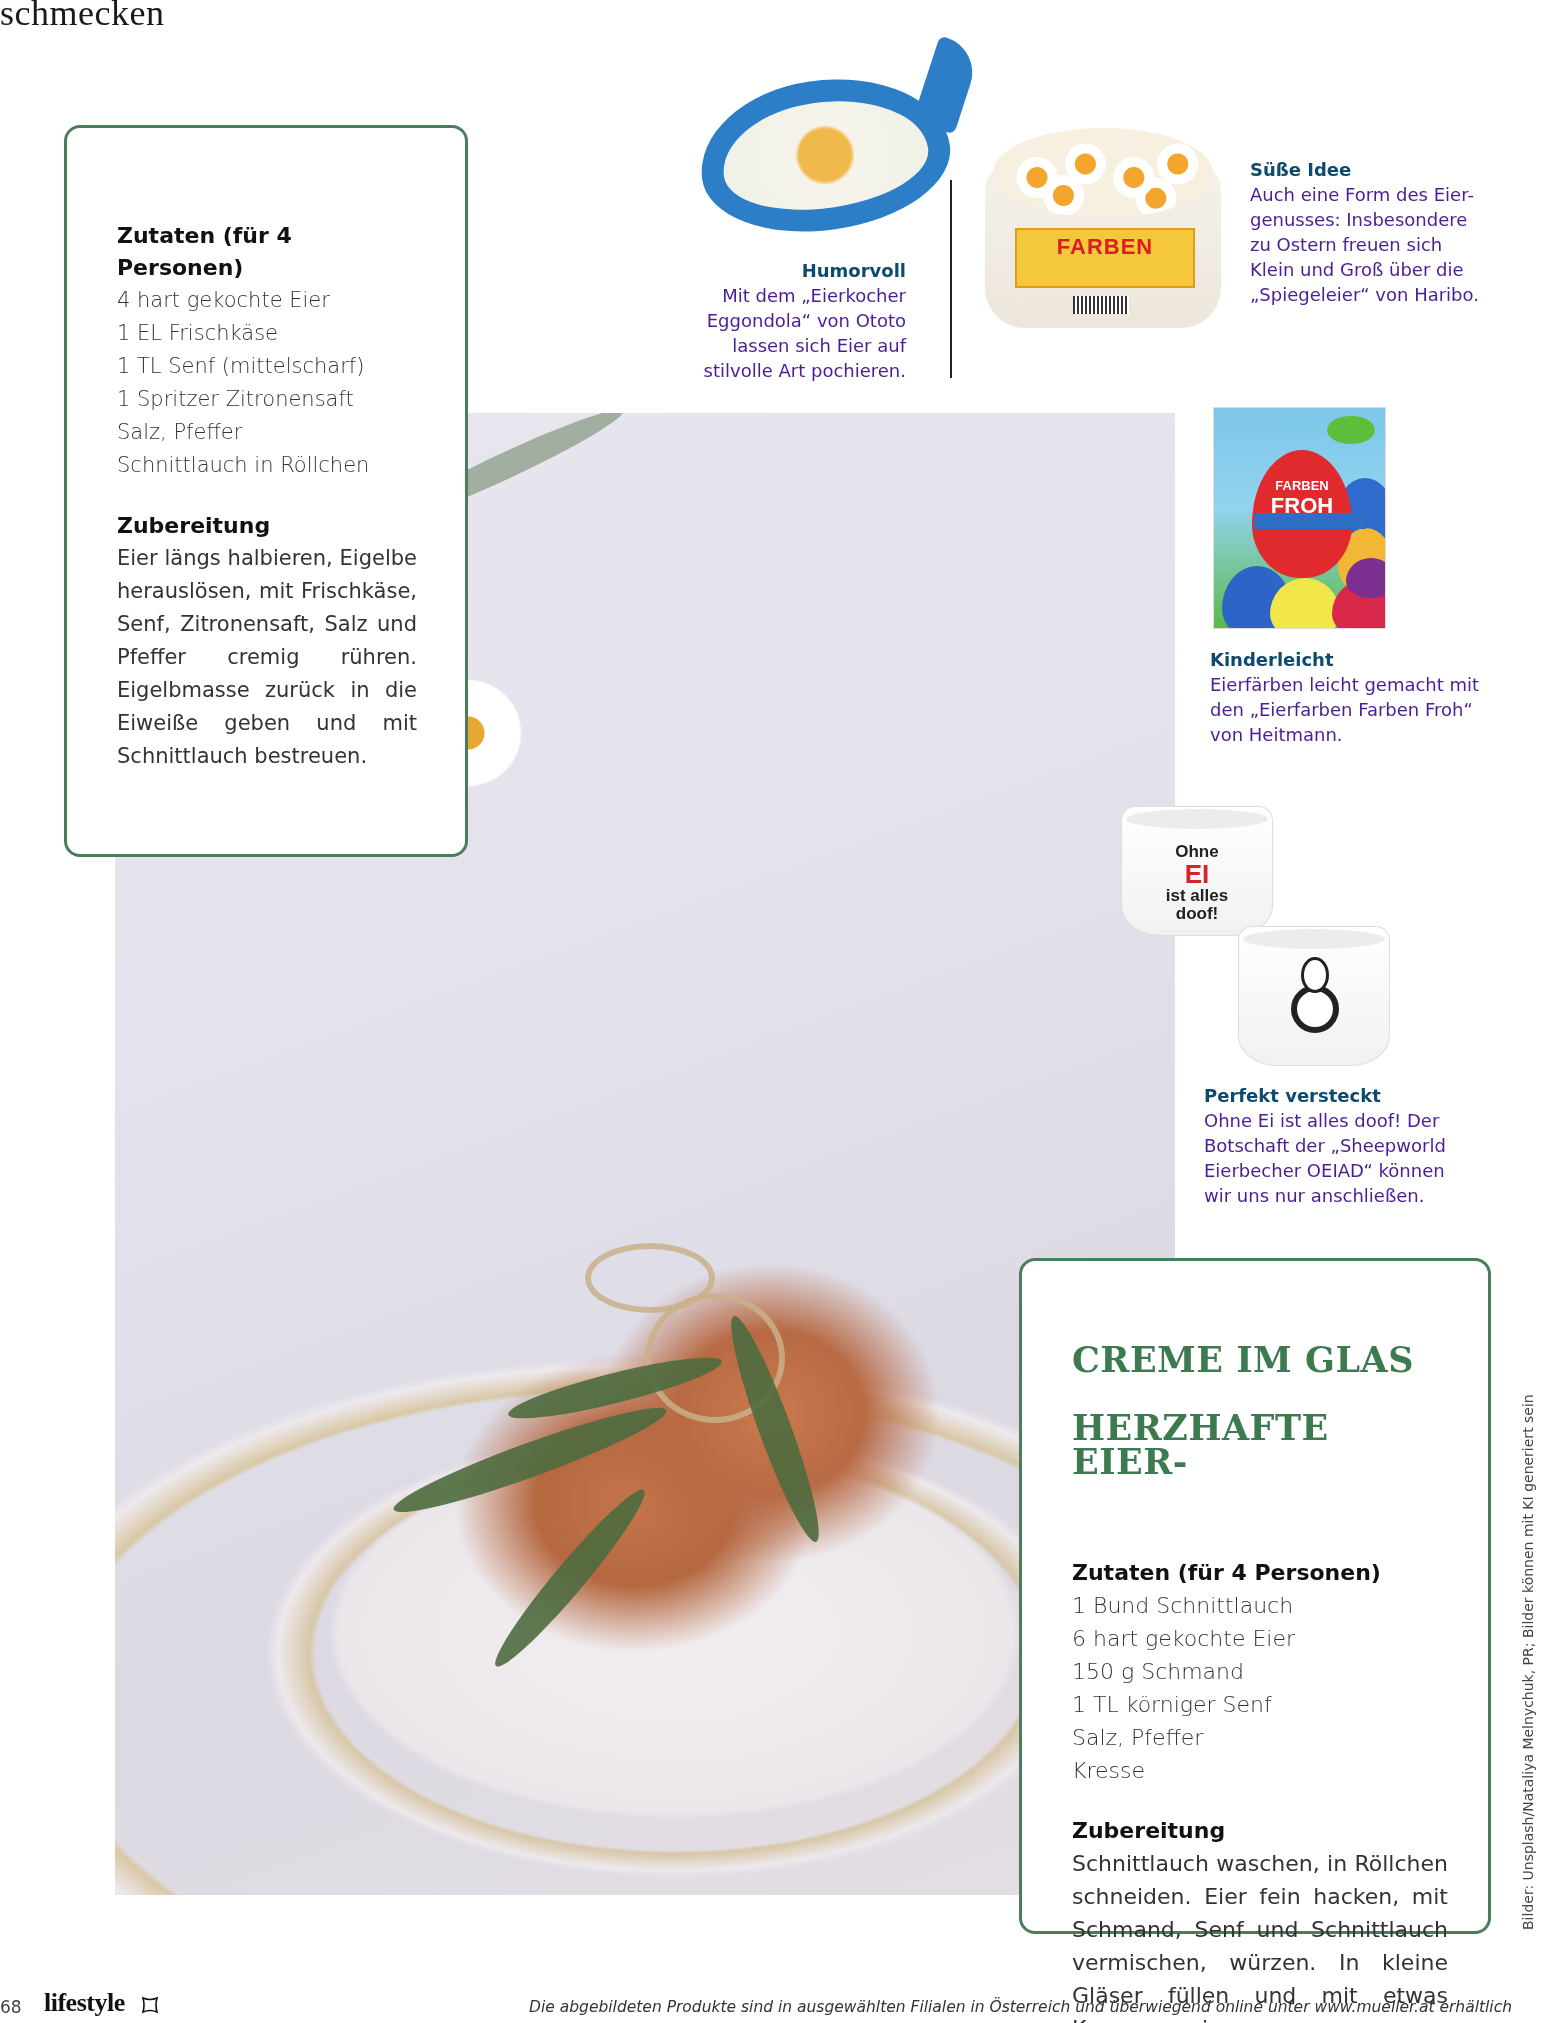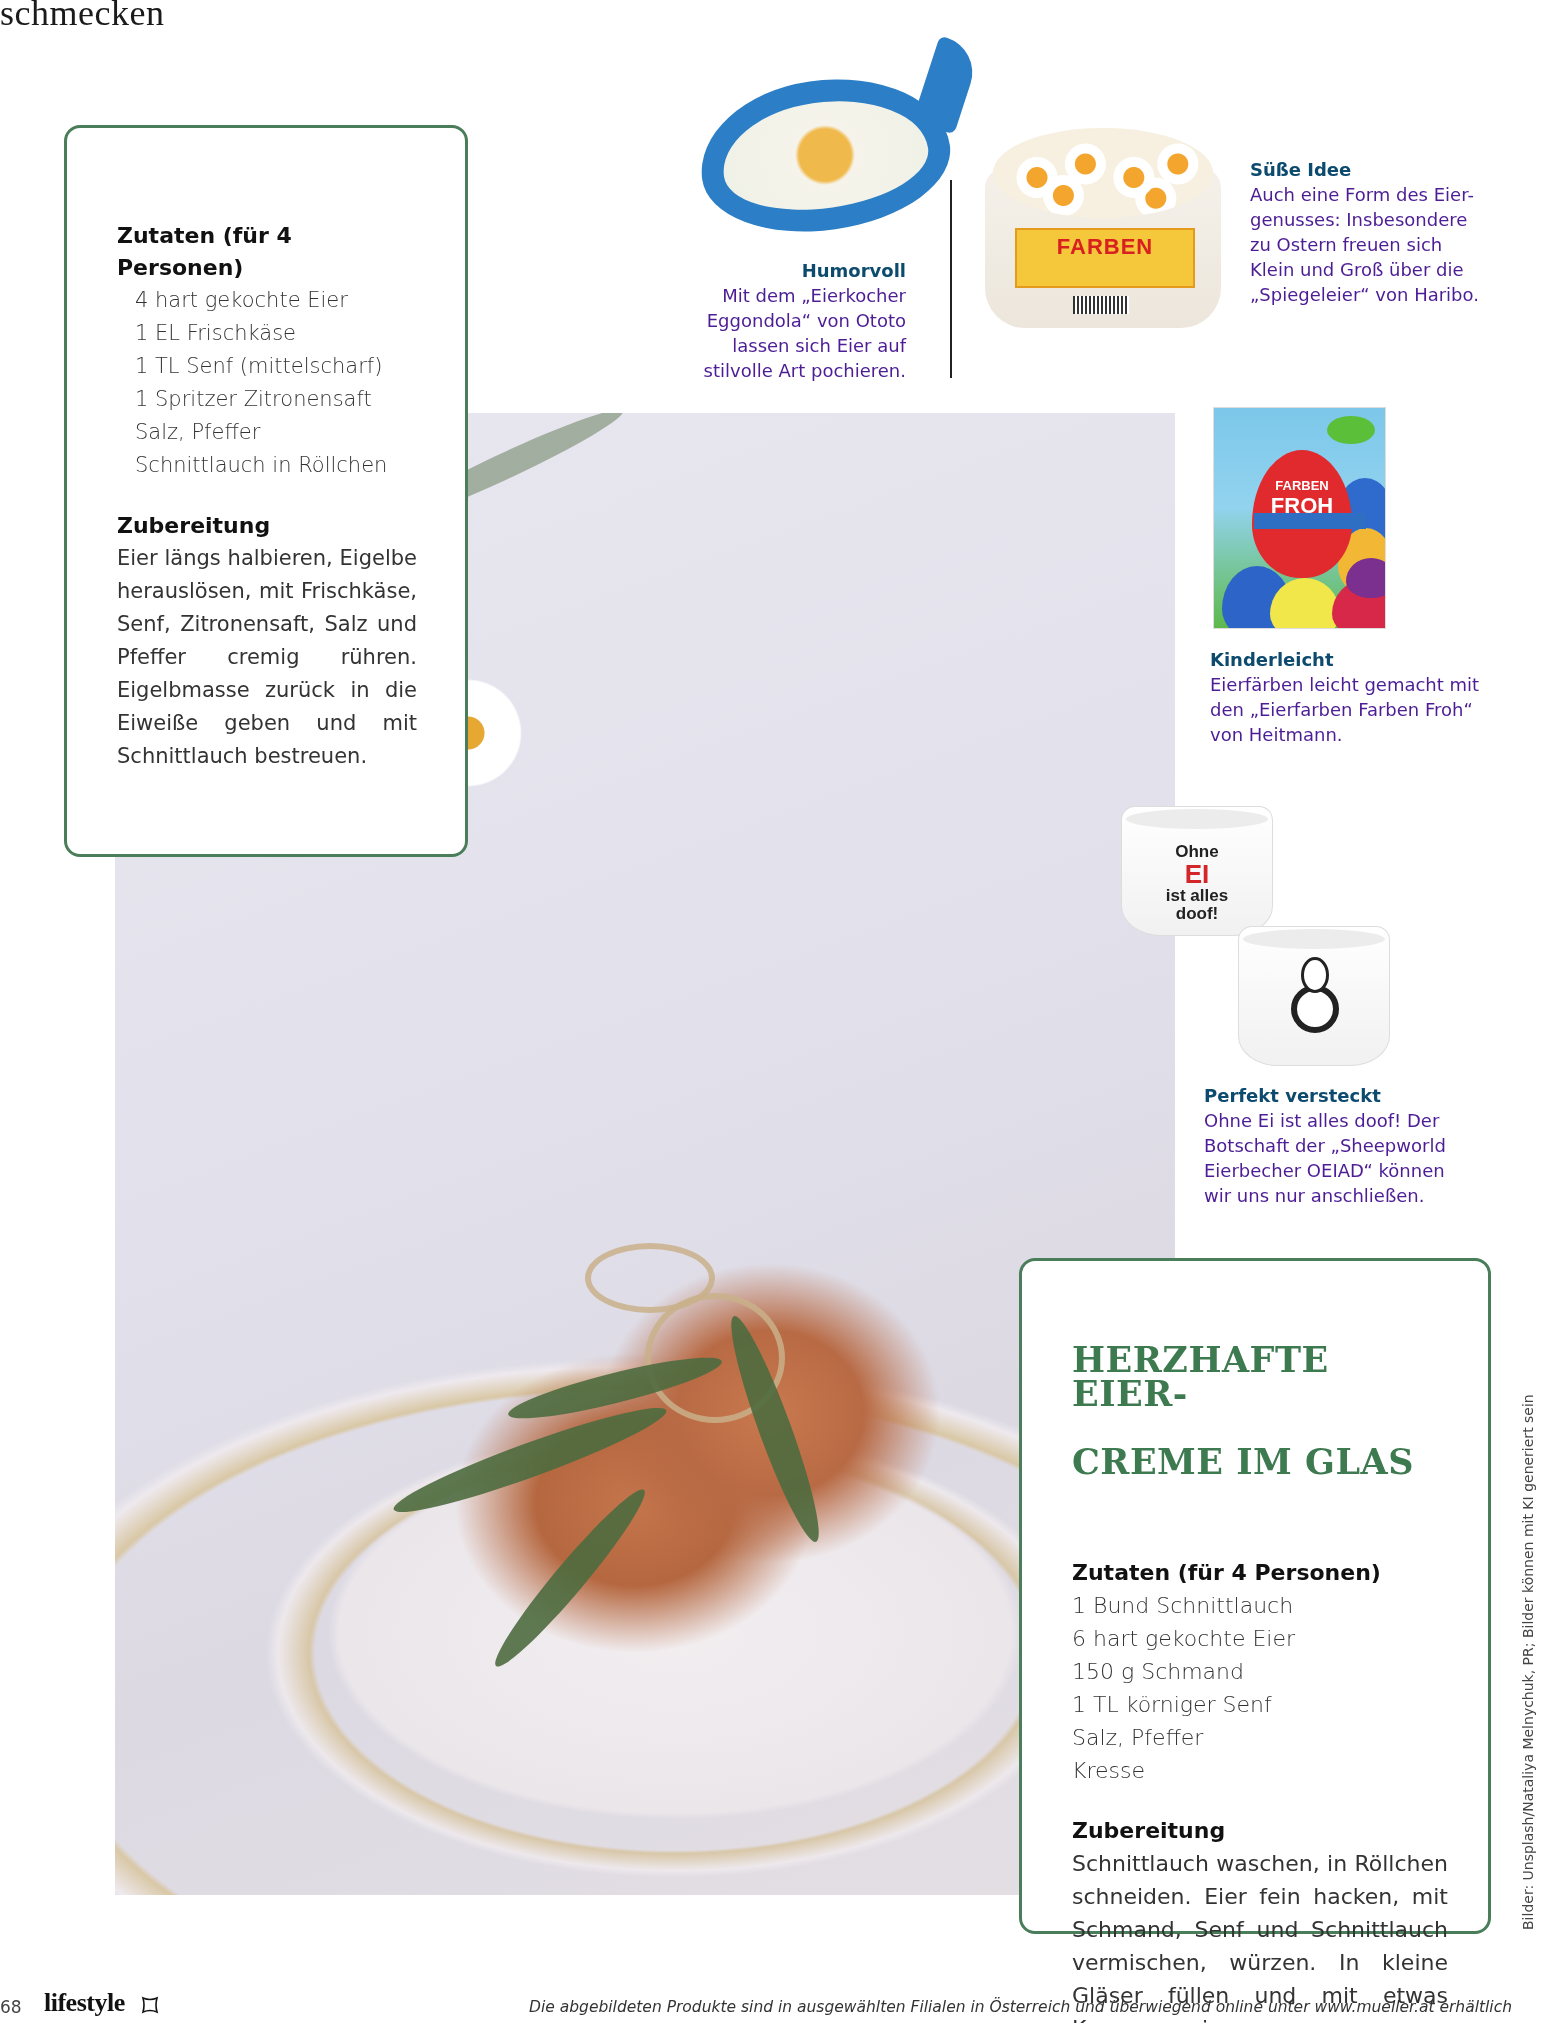--- a/index.html
+++ b/index.html
@@ -158,21 +158,21 @@
   <div class="twine" style="left:470px;top:830px;width:130px;height:70px;"></div>
   <div class="leaf" style="left:270px;top:1030px;width:290px;height:34px;transform:rotate(-20deg);"></div>
   <div class="leaf" style="left:390px;top:960px;width:220px;height:30px;transform:rotate(-14deg);"></div>
   <div class="leaf" style="left:540px;top:1000px;width:240px;height:32px;transform:rotate(70deg);"></div>
   <div class="leaf" style="left:340px;top:1150px;width:230px;height:30px;transform:rotate(-50deg);"></div>
   <div class="daisy" style="left:298px;top:265px;"></div>
 </div>
 
 <div class="recipe-box left">
   <div class="sub-heading">Zutaten (für 4 Personen)</div>
-  <ul style="list-style:none;margin-left:18px;">
+  <ul style="list-style:none;">
     <li class="ingredient">4 hart gekochte Eier</li>
     <li class="ingredient">1 EL Frischkäse</li>
     <li class="ingredient">1 TL Senf (mittelscharf)</li>
     <li class="ingredient">1 Spritzer Zitronensaft</li>
     <li class="ingredient">Salz, Pfeffer</li>
     <li class="ingredient">Schnittlauch in Röllchen</li>
   </ul>
   <div class="prep-heading">Zubereitung</div>
   <p class="prep-text">Eier längs halbieren, Eigelbe herauslösen, mit Frischkä­se, Senf, Zitronensaft, Salz und Pfeffer cremig rühren. Eigelbmasse zurück in die Eiweiße geben und mit Schnittlauch bestreuen.</p>
 </div>
@@ -246,22 +246,22 @@
 <div class="product" style="left:1204px;top:1083px;width:300px;">
   <div class="p-title">Perfekt versteckt</div>
   <div class="p-text">Ohne Ei ist alles doof! Der</div>
   <div class="p-text">Botschaft der „Sheepworld</div>
   <div class="p-text">Eierbecher OEIAD“ können</div>
   <div class="p-text">wir uns nur anschließen.</div>
 </div>
 
 <div class="recipe-box right">
   <h2 class="recipe-title">
+    <span class="line">creme im Glas</span>
     <span class="line">Herzhafte Eier-</span>
-    <span class="line">creme im Glas</span>
   </h2>
   <div class="sub-heading">Zutaten (für 4 Personen)</div>
   <ul style="list-style:none;">
     <li class="ingredient">1 Bund Schnittlauch</li>
     <li class="ingredient">6 hart gekochte Eier</li>
     <li class="ingredient">150 g Schmand</li>
     <li class="ingredient">1 TL körniger Senf</li>
     <li class="ingredient">Salz, Pfeffer</li>
     <li class="ingredient">Kresse</li>
   </ul>

